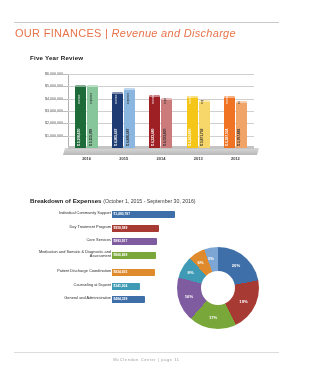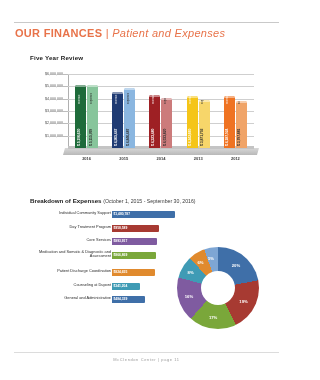--- a/index.html
+++ b/index.html
@@ -16,21 +16,21 @@
   }
   .top-rule{
     position:absolute;left:14px;top:22px;width:265px;height:1px;
     background:#c9c9c9;
   }
   .hdr{
     position:absolute;left:15px;top:27px;
     font-size:11px;letter-spacing:.3px;
     color:#e8734a;white-space:nowrap;
   }
-  .hdr .plain{font-weight:700;}
+  .hdr .plain{font-weight:400;}
   .hdr .sep{color:#e8734a;font-weight:300;}
   .hdr .ital{font-style:italic;}
 
   .sect-title{
     position:absolute;left:30px;top:54px;
     font-size:6.2px;font-weight:bold;color:#1a1a1a;
     letter-spacing:.2px;
   }
 
   
@@ -152,21 +152,21 @@
 </head>
 <body>
 
 <div class="page">
 
   <div class="top-rule"></div>
 
   <div class="hdr">
     <span class="plain">OUR FINANCES</span>
     <span class="sep">|</span>
-    <span class="ital">Patient and Expenses</span>
+    <span class="ital">Revenue and Discharge</span>
   </div>
 
   <div class="sect-title">Five Year Review</div>
 
   <div class="barchart">
     <div class="ylabwrap" id="yaxis">
         <div class="ylab" style="top: 61.6667px; right: 2px;">$1,000,000</div>
         <div class="ylab" style="top: 49.3333px; right: 2px;">$2,000,000</div>
         <div class="ylab" style="top: 37px; right: 2px;">$3,000,000</div>
         <div class="ylab" style="top: 24.6667px; right: 2px;">$4,000,000</div>

